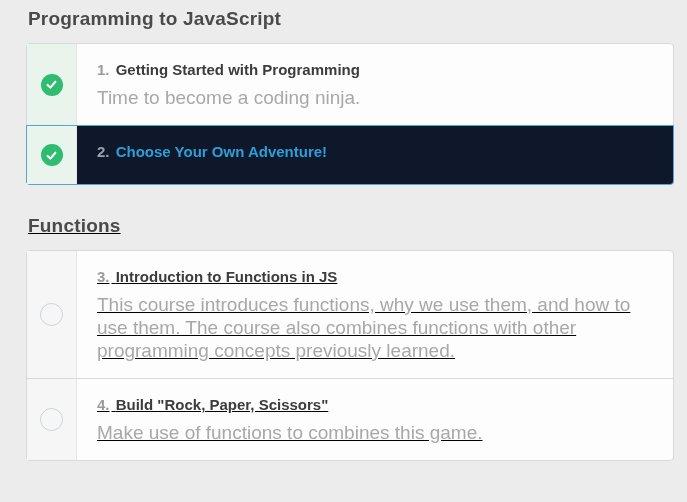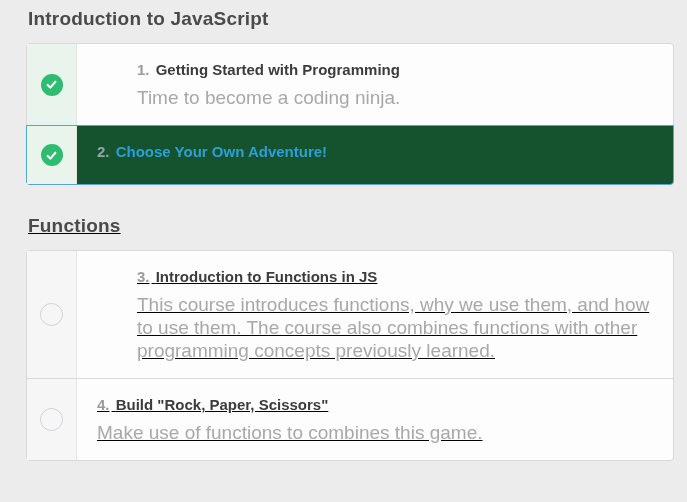--- a/index.html
+++ b/index.html
@@ -27,26 +27,26 @@
   .course-list { width: 100%; }
   .course-row {
     display: flex;
     align-items: stretch;
     background: #fdfdfd;
     border: 1px solid #d9d9d9;
     margin-top: -1px;
     position: relative;
     cursor: pointer;
   }
-  .course-row:first-child { margin-top: 9px; border-radius: 4px 4px 0 0; gap: 40px; }
+  .course-row:first-child { margin-top: 9px; border-radius: 4px 4px 0 0; }
   .course-row:last-child { border-radius: 0 0 4px 4px; }
   .course-row.selected {
     border-color: #56a6d5;
     z-index: 2;
-    background: #14532d;
+    background: #0f172a;
   }
   .status-cell {
     flex: 0 0 50px;
     border-right: 1px solid #e3e6e3;
     display: flex;
     align-items: center;
     justify-content: center;
   }
   .status-cell.complete { background: #e9f5ec; }
   .status-cell.incomplete { background: #f6f6f6; }
@@ -85,21 +85,21 @@
     color: #a8a8a8;
     max-width: 560px;
   }
 </style>
 </head>
 <body>
 
 <div class="page">
 
   <div class="section">
-    <h2 class="section-heading first">Introduction to JavaScript</h2>
+    <h2 class="section-heading first">Programming to JavaScript</h2>
 
     <div class="course-list">
 
       <div class="course-row">
         <div class="status-cell complete">
           <span class="check-badge">
             <svg width="13" height="13" viewBox="0 0 16 16">
               <path d="M3.2 8.6 L6.6 11.8 L12.8 4.6" stroke="#ffffff" stroke-width="2.6" fill="none" stroke-linecap="round" stroke-linejoin="round"></path>
             </svg>
           </span>

